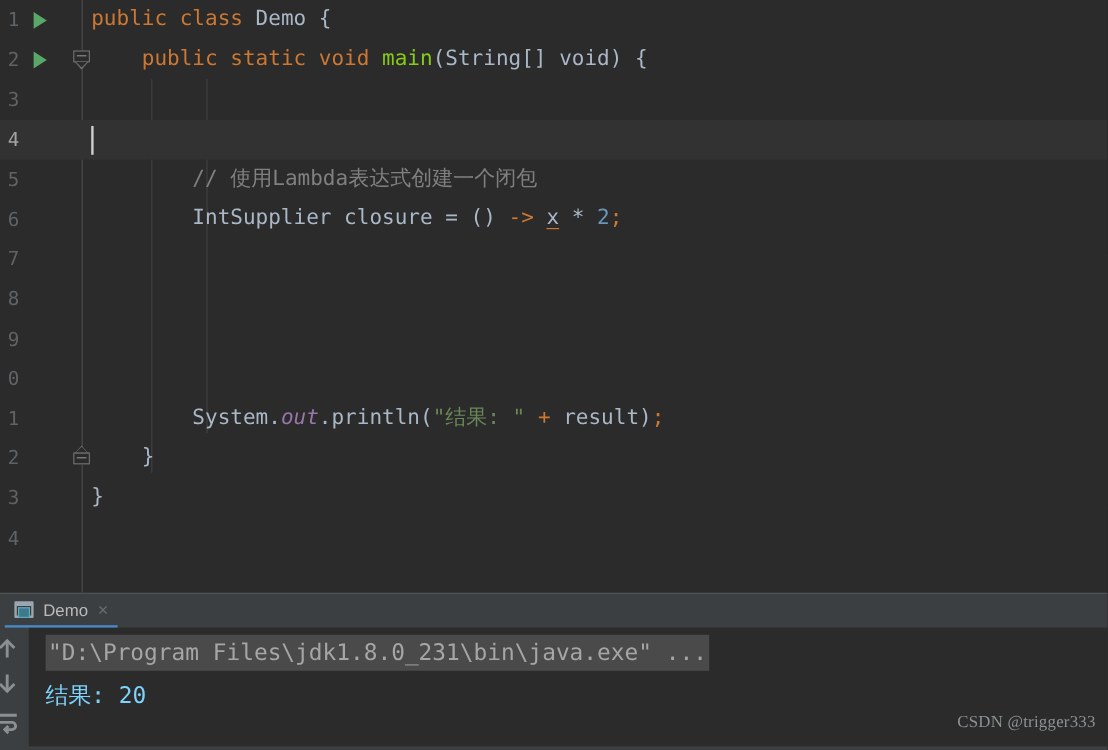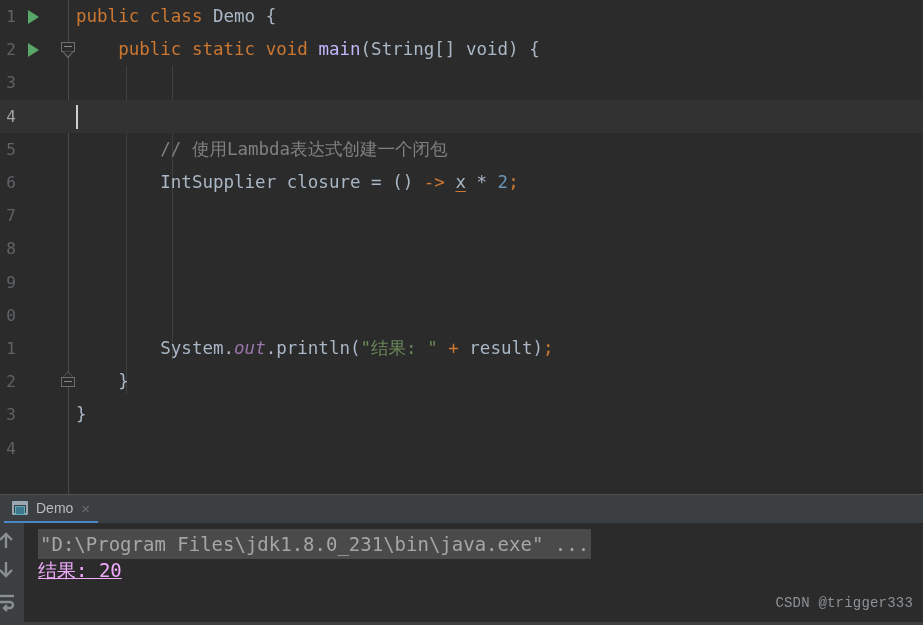--- a/index.html
+++ b/index.html
@@ -142,21 +142,21 @@
     width: 2px;
     height: 24px;
     background: #cfcfcf;
   }
 
   
   .kw    { color: #cc7832; }
   .num   { color: #6897bb; }
   .str   { color: #6a8759; }
   .cmt   { color: #808080; }
-  .fn    { color: #c4b5fd; }
+  .fn    { color: #84cc16; }
   .fld   { color: #9876aa; font-style: italic; }
   .ident { color: #a9b7c6; }
   .punct { color: #a9b7c6; }
   .semi  { color: #cc7832; }
   .cap   { color: #a9b7c6; text-decoration: underline; text-decoration-color: #cc7832; text-underline-offset: 3px; }
   .brace { color: #a9b7c6; }
 
   
   #console-panel {
     position: absolute;
@@ -246,31 +246,30 @@
     line-height: 30px;
     white-space: pre;
   }
   .out-line.cmdline {
     top: 6px;
     color: #a6a6a6;
     background: #4a4a4a;
     padding: 0 2px;
   }
   .out-line.result {
-    top: 32px;
-    color: #f0abfc;
-    text-decoration: underline;
+    top: 42px;
+    color: #7dd3fc;
   }
 
   
   #watermark {
     position: absolute;
     right: 10px;
     bottom: 14px;
-    font-family: Liberation Mono, monospace;
+    font-family: Liberation Serif, serif;
     font-size: 14px;
     color: #8d9296;
     letter-spacing: 0.2px;
   }
 
   #bottom-strip {
     position: absolute;
     left: 0; bottom: 0;
     width: 923px; height: 3px;
     background: #3c3f41;

